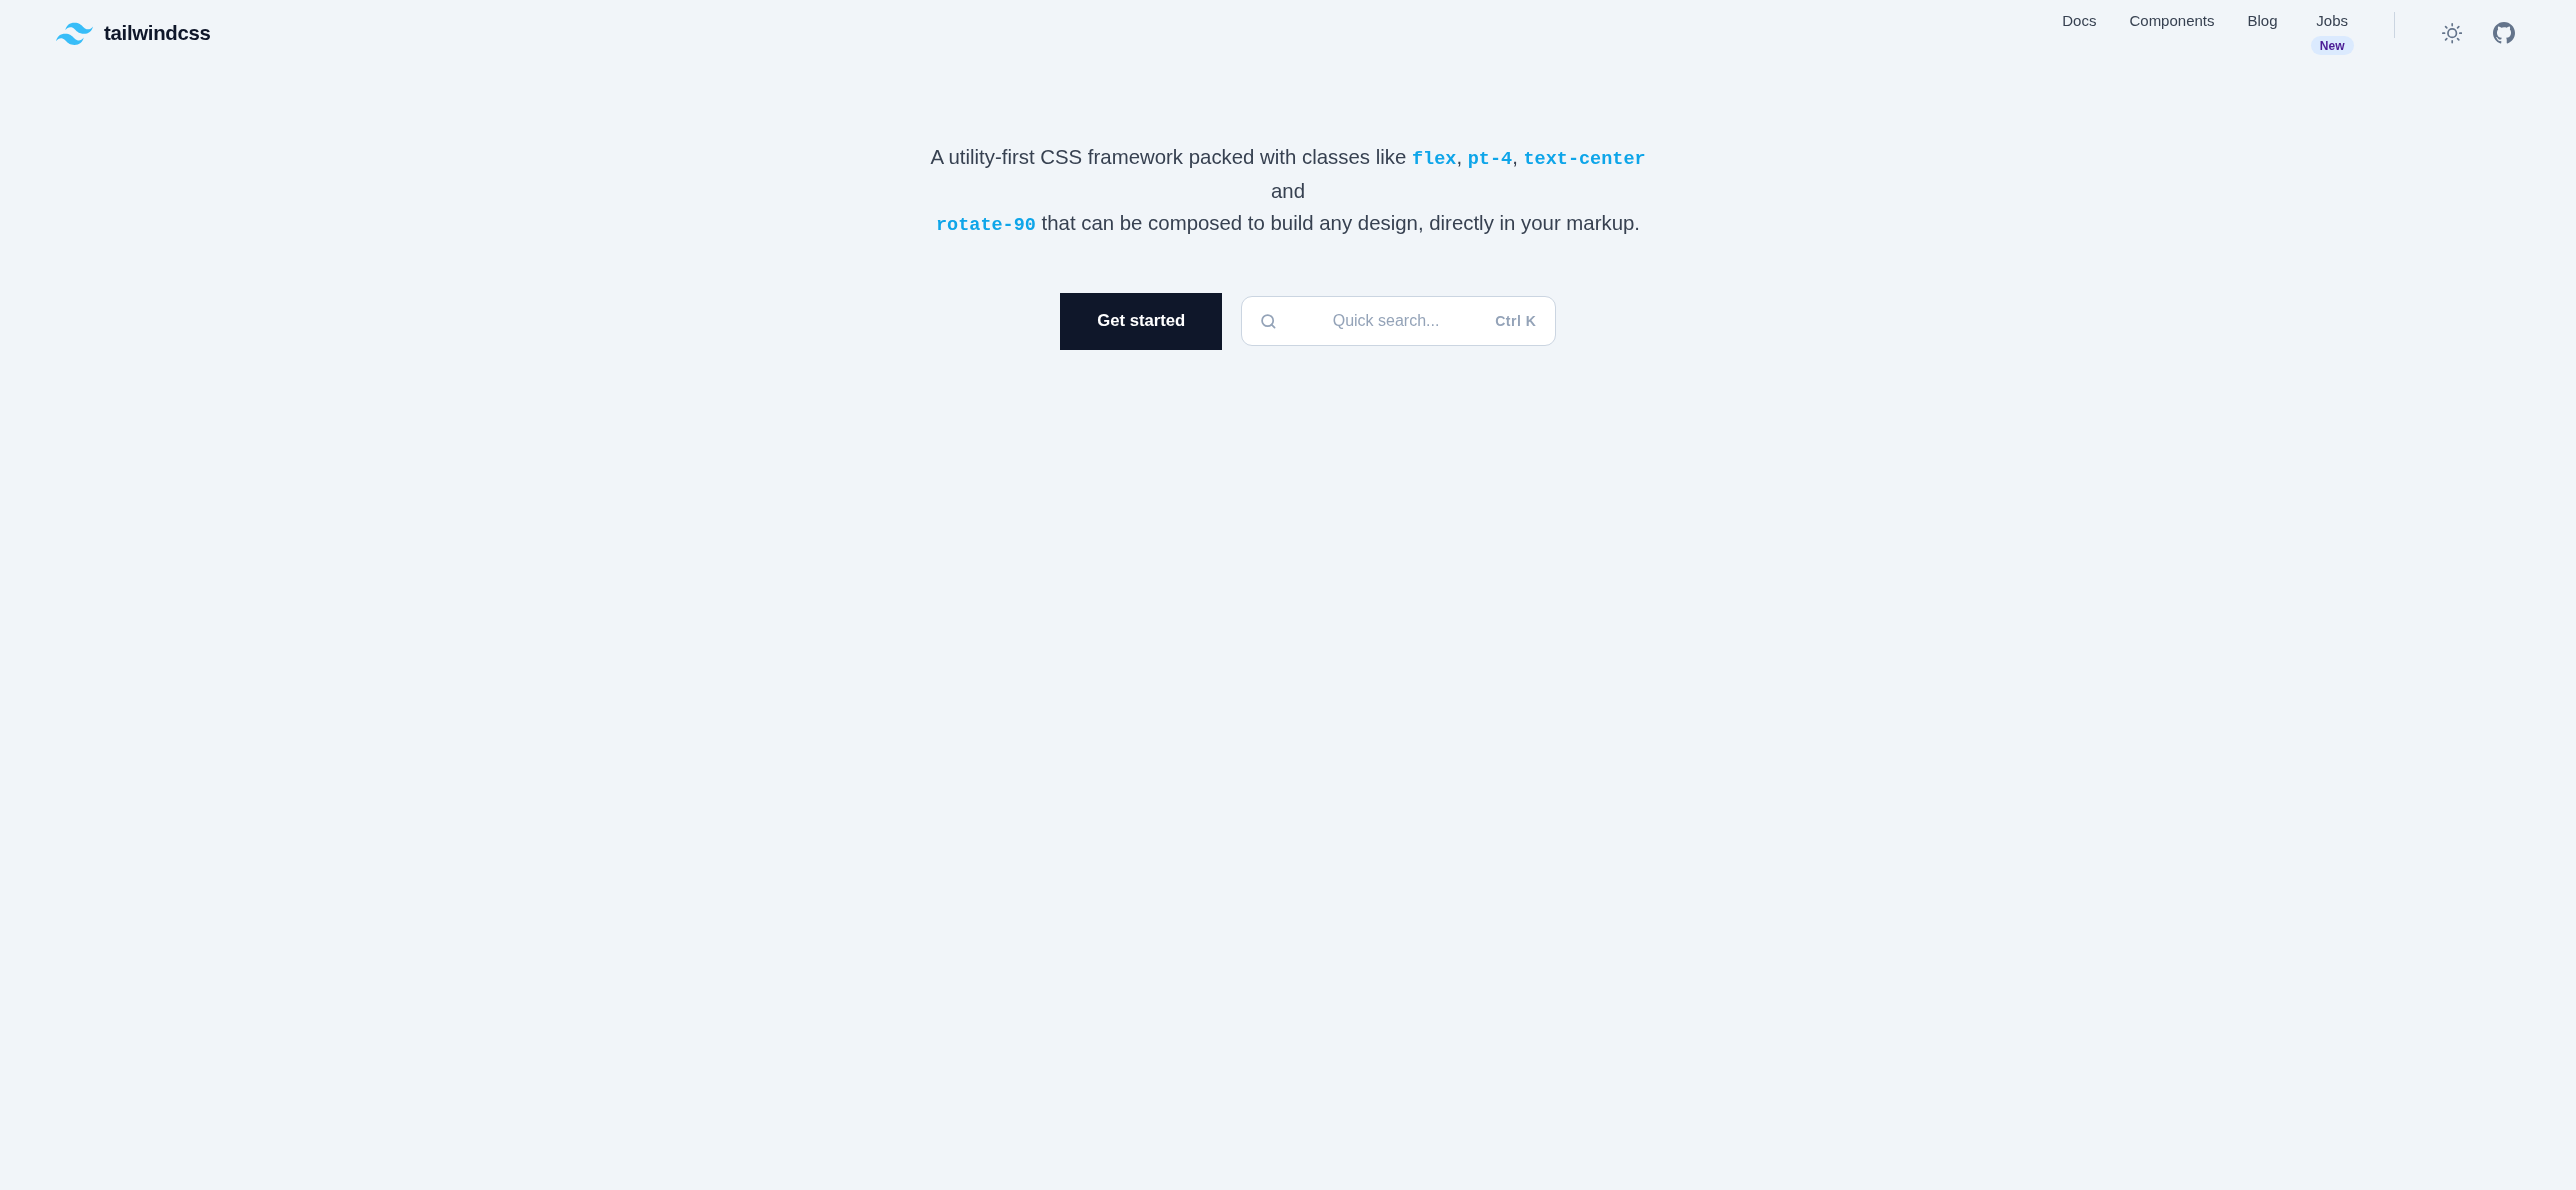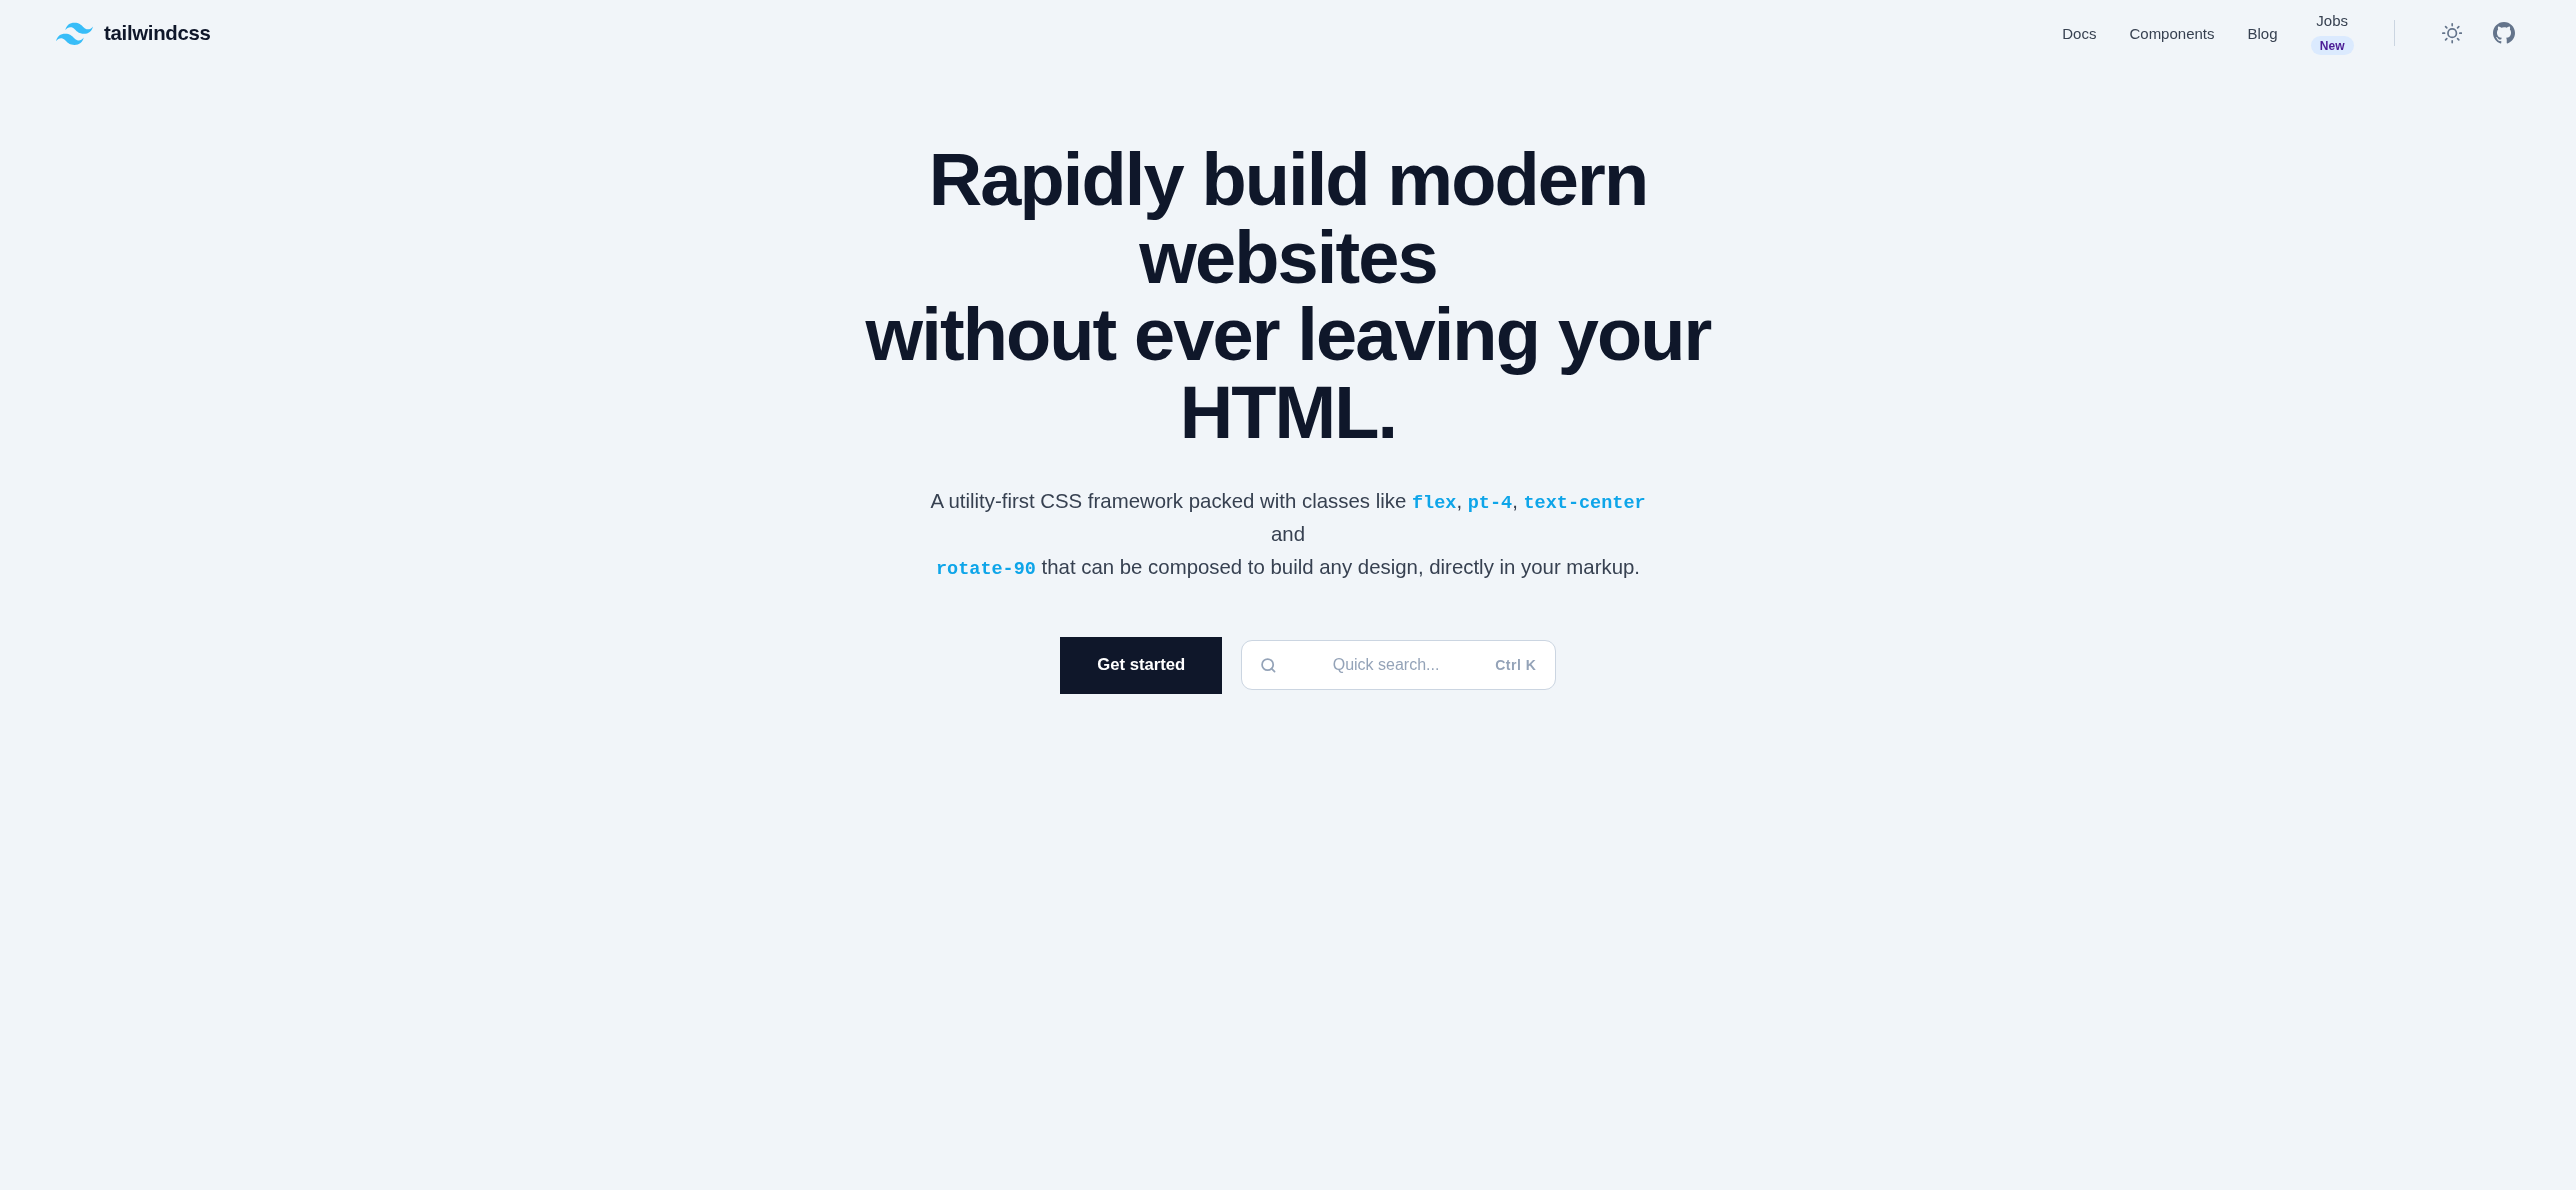--- a/index.html
+++ b/index.html
@@ -38,21 +38,20 @@
 
     .nav-logo-text {
       font-size: 20.4px;
       font-weight: 700;
       color: #0f172a;
       letter-spacing: -0.3px;
     }
 
     .nav-links {
       display: flex;
-      align-items: center;
       gap: 33px;
     }
 
     .nav-link {
       font-size: 15px;
       font-weight: 500;
       color: #374151;
       text-decoration: none;
       cursor: pointer;
     }
@@ -250,24 +249,20 @@
                1.235 1.911 1.235 3.221 0 4.609-2.807 5.624-5.479 5.921.43.372.823 1.102.823
                2.222 0 1.606-.015 2.898-.015 3.293 0 .319.216.694.825.576C20.565 21.795
                24 17.298 24 12c0-6.63-5.37-12-12-12z"></path>
         </svg>
       </button>
     </div>
   </div>
 </nav>
 
 <section class="hero">
-  <h1 class="hero-title">
-    <span>Rapidly build modern websites</span><br>
-    <span>without ever leaving your HTML.</span>
-  </h1>
 
   <p class="hero-subtitle">
     <span>A utility-first CSS framework packed with classes like </span><span class="code-highlight">flex</span><span>, </span><span class="code-highlight">pt-4</span><span>, </span><span class="code-highlight">text-center</span><span> and </span><br>
     <span class="code-highlight">rotate-90</span><span> that can be composed to build any design, directly in your markup.</span>
   </p>
 
   <div class="hero-actions">
     <button class="btn-get-started">Get started</button>
 
     <div class="search-box">

